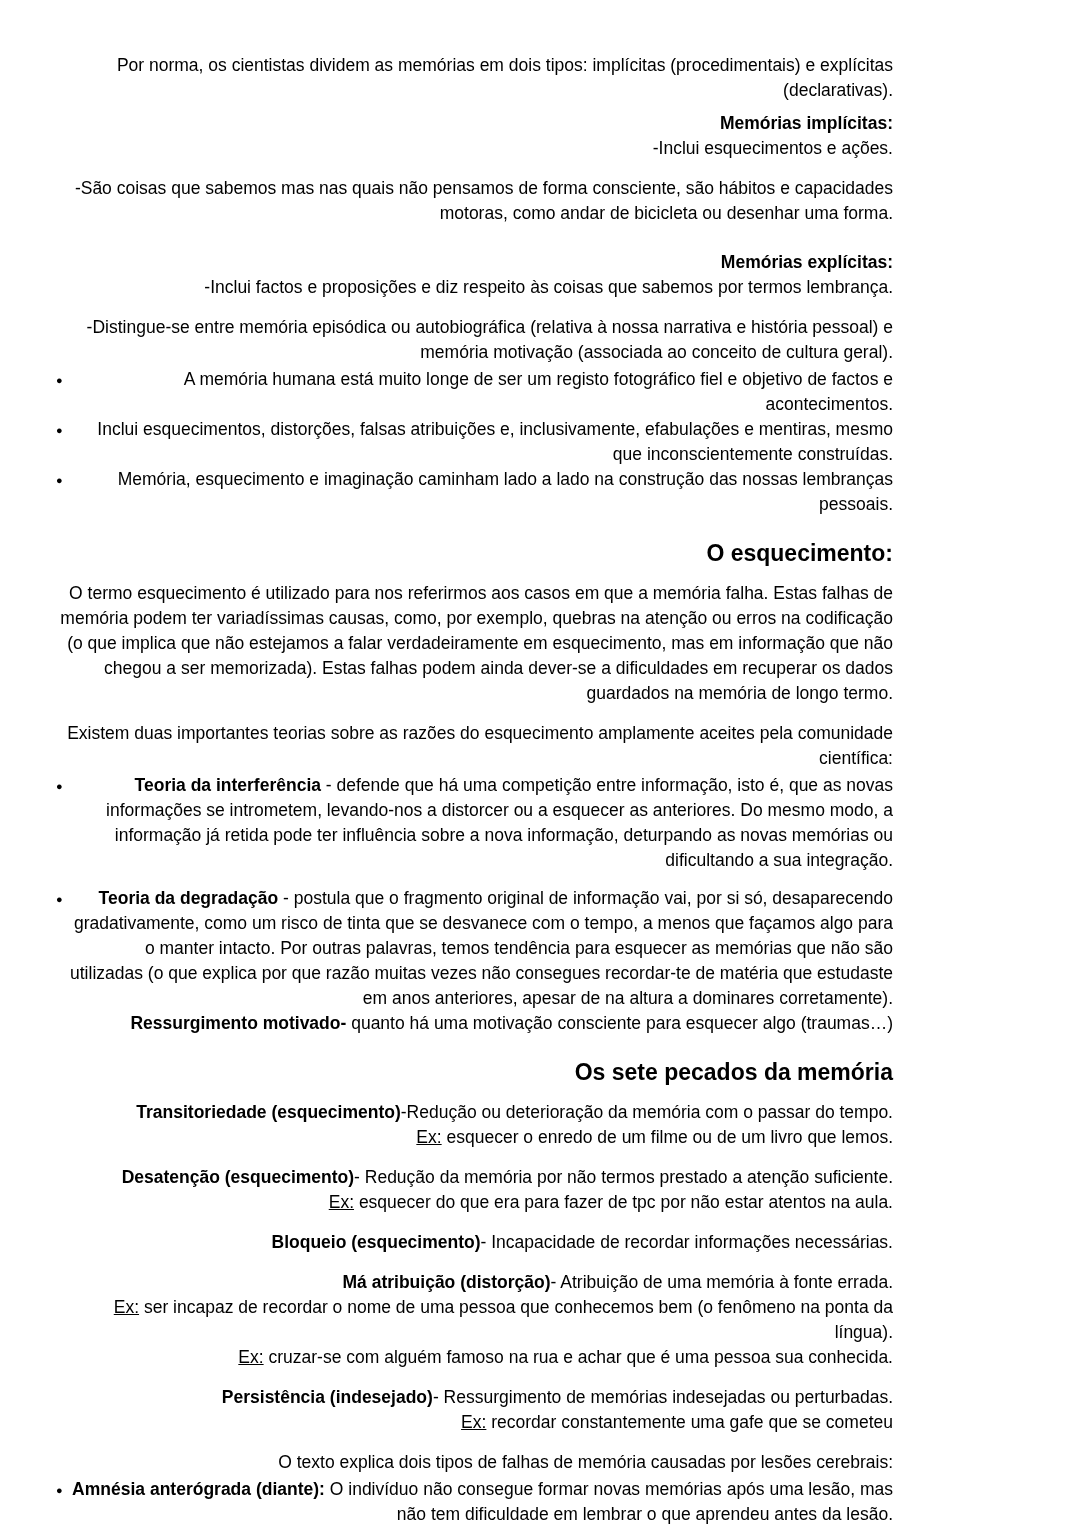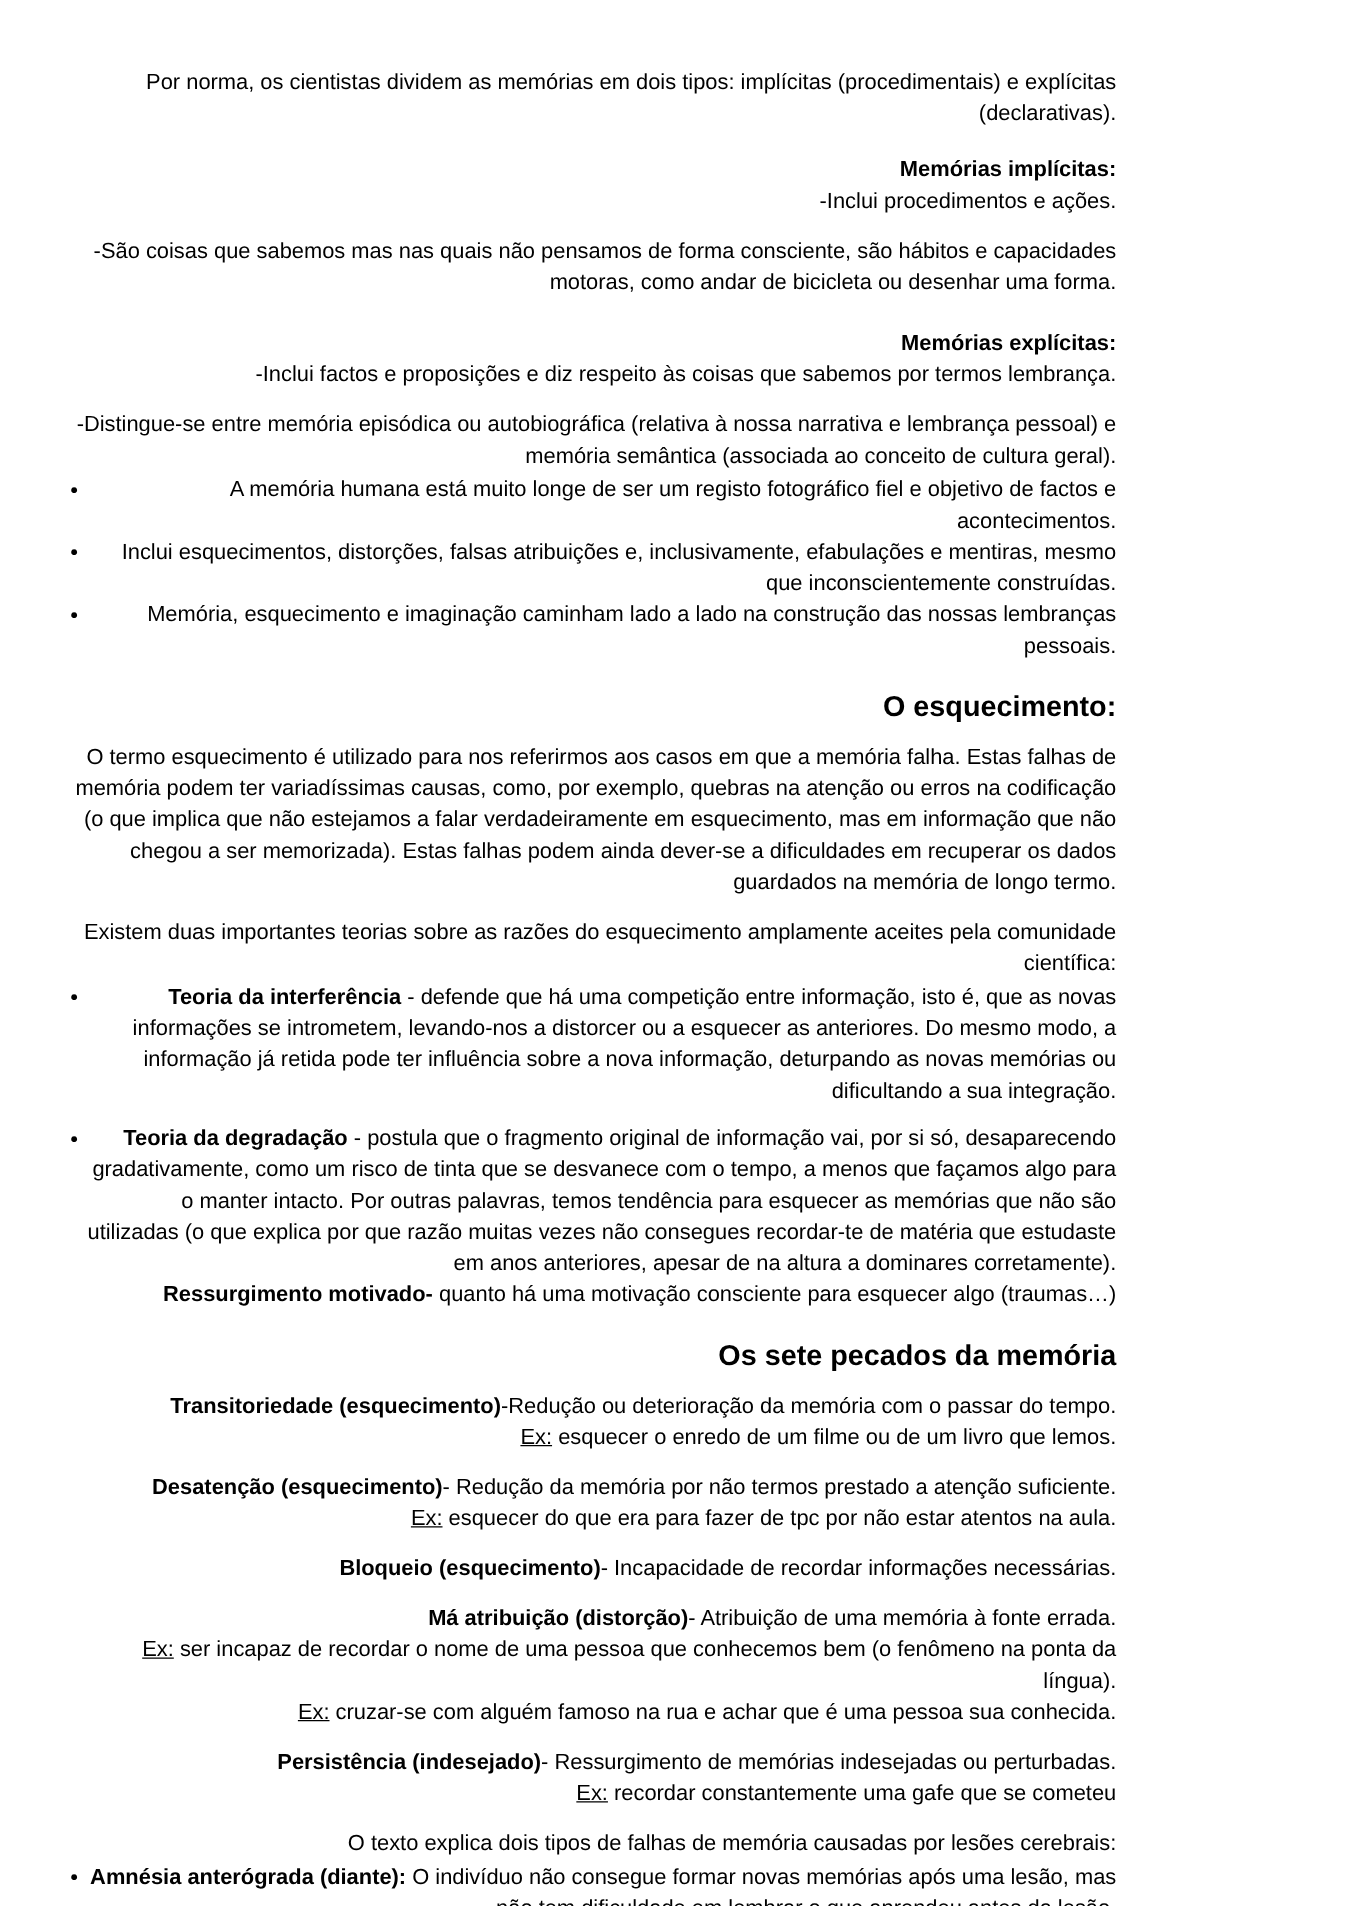--- a/index.html
+++ b/index.html
@@ -18,21 +18,21 @@
     box-sizing: border-box;
     width: 933px;
     padding: 38px 40px 40px 40px;
     font-size: 17.5px;
     line-height: 25px;
     text-align: right;
   }
   .blk { margin: 0; }
   .p       { margin-top: 15px; }
   .p0      { margin-top: 0; }
-  .h3      { margin-top: 20px; font-weight: bold; }
+  .h3      { margin-top: 8px; font-weight: bold; }
   .gap-lg  { margin-top: 24px; }
   .h2 {
     margin-top: 24px;
     margin-bottom: 14px;
     font-size: 23px;
     font-weight: bold;
   }
   .indent  { margin-top: 0; padding-left: 76px; }
   ul.ul {
     list-style: none;
@@ -53,25 +53,25 @@
   }
   .b { font-weight: bold; }
   .u { text-decoration: underline; margin-left: 46px; }
 </style>
 </head>
 <body>
 
 <div class="doc">
     <div class="blk p"><span class="">Por norma, os cientistas dividem as memórias em dois tipos: implícitas (procedimentais) e explícitas (declarativas).</span></div>
     <div class="blk h3"><span class="b ">Memórias implícitas:</span></div>
-    <div class="blk p0"><span class="">-Inclui procedimentos e ações.</span></div>
+    <div class="blk p0"><span class="">-Inclui esquecimentos e ações.</span></div>
     <div class="blk p"><span class="">-São coisas que sabemos mas nas quais não pensamos de forma consciente, são hábitos e capacidades motoras, como andar de bicicleta ou desenhar uma forma.</span></div>
     <div class="blk h3 gap-lg"><span class="b ">Memórias explícitas:</span></div>
     <div class="blk p0"><span class="">-Inclui factos e proposições e diz respeito às coisas que sabemos por termos lembrança.</span></div>
-    <div class="blk p"><span class="">-Distingue-se entre memória episódica ou autobiográfica (relativa à nossa narrativa e lembrança pessoal)  e memória semântica (associada ao conceito de cultura geral).</span></div>
+    <div class="blk p"><span class="">-Distingue-se entre memória episódica ou autobiográfica (relativa à nossa narrativa e história pessoal)  e memória motivação (associada ao conceito de cultura geral).</span></div>
     <ul class="blk ul">
       <li><span class="bullet">●</span><span><span class="">A memória humana está muito longe de ser um registo fotográfico fiel e objetivo de factos e acontecimentos.</span></span></li>
       <li><span class="bullet">●</span><span><span class="">Inclui esquecimentos, distorções, falsas atribuições e, inclusivamente, efabulações e mentiras, mesmo que inconscientemente construídas.</span></span></li>
       <li><span class="bullet">●</span><span><span class="">Memória, esquecimento e imaginação caminham lado a lado na construção das nossas lembranças pessoais.</span></span></li>
     </ul>
     <div class="blk h2"><span class="b ">O esquecimento:</span></div>
     <div class="blk p"><span class="">O termo esquecimento é utilizado para nos referirmos aos casos em que a memória falha. Estas falhas de memória podem ter variadíssimas causas, como, por exemplo, quebras na atenção ou erros na codificação (o que implica que não estejamos a falar verdadeiramente em esquecimento, mas em informação que não chegou a ser memorizada). Estas falhas podem ainda dever-se a dificuldades em recuperar os dados guardados na memória de longo termo.</span></div>
     <div class="blk p"><span class="">Existem duas importantes teorias sobre as razões do esquecimento amplamente aceites pela comunidade científica:</span></div>
     <ul class="blk ul spaced">
       <li><span class="bullet">●</span><span><span class="b ">Teoria da interferência</span><span class=""> - defende que há uma competição entre informação, isto é, que as novas informações se intrometem, levando-nos a distorcer ou a esquecer as anteriores. Do mesmo modo, a informação já retida pode ter influência sobre a nova informação, deturpando as novas memórias ou dificultando a sua integração.</span></span></li>

